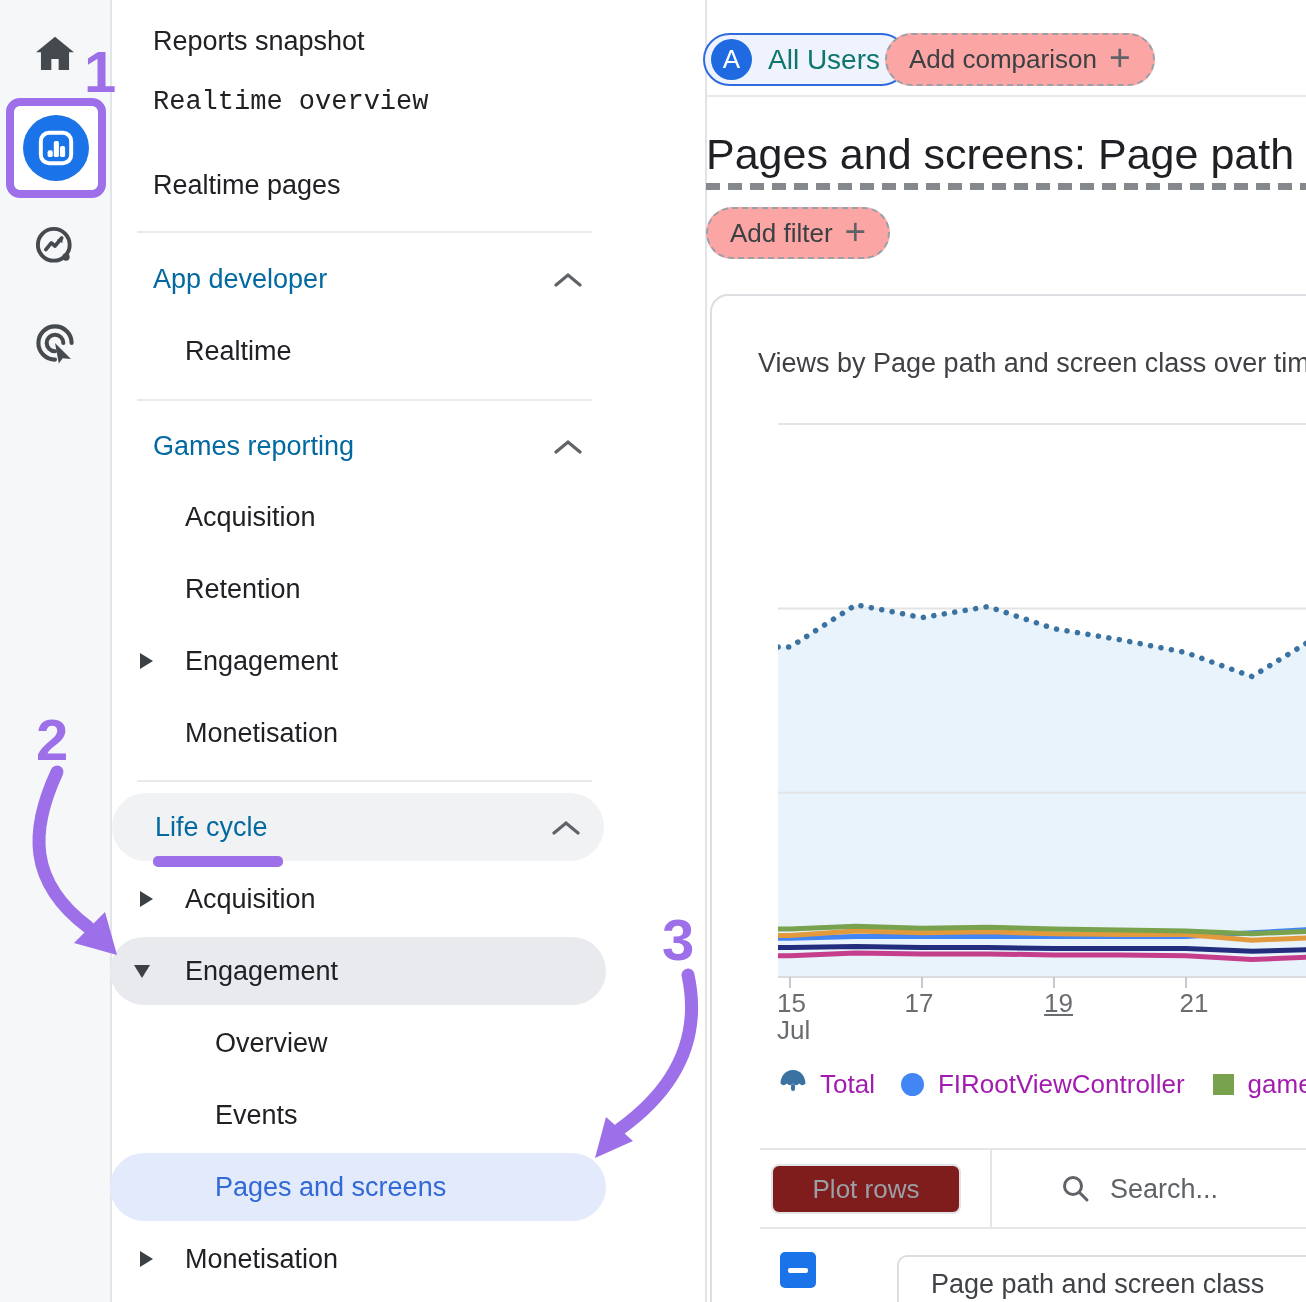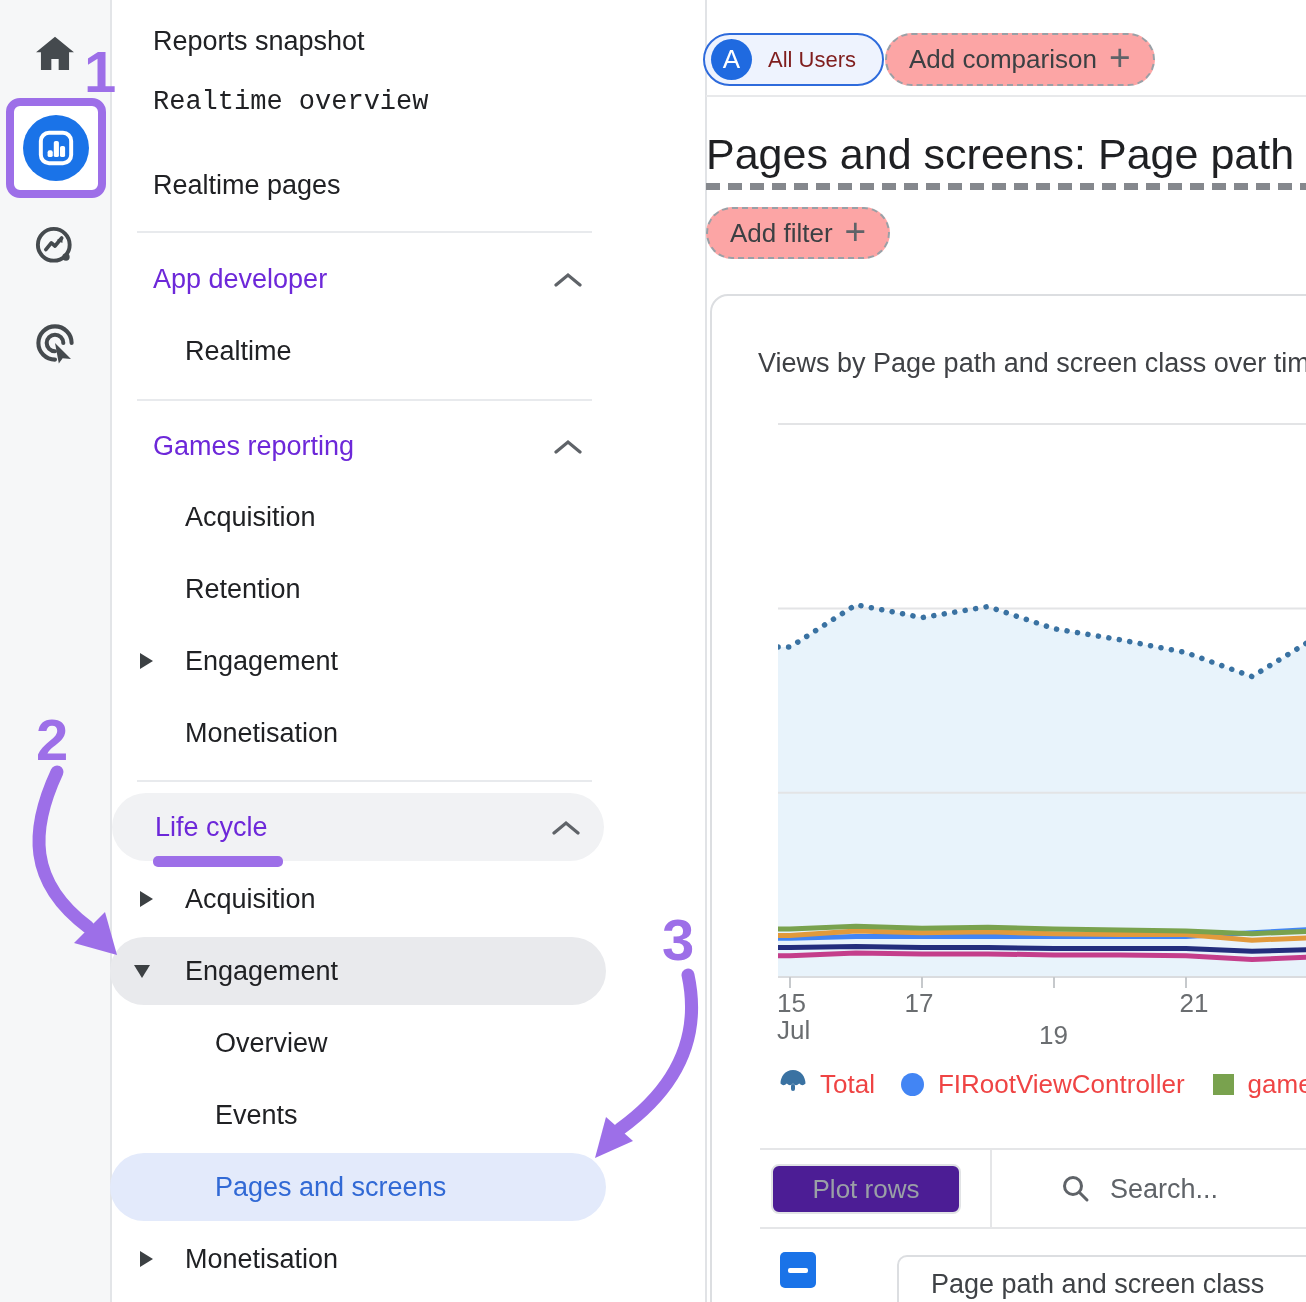--- a/index.html
+++ b/index.html
@@ -14,65 +14,65 @@
   #reports-box { left:6px; top:98px; width:100px; height:100px; border:8px solid var(--purple); border-radius:14px; background:#fff; }
   #reports-circle { left:23px; top:115px; width:66px; height:66px; border-radius:50%;
      display:flex; align-items:center; justify-content:center; }
   
   #sidebar { left:112px; top:0; width:593px; height:1302px; background:#fff; }
   .nav-row { position:absolute; left:110px; width:496px; height:68px; display:flex; align-items:center;
      font-size:27px; color:#202124; cursor:pointer; border-radius:34px; }
   .nav-row.lvl-top  { padding-left:43px; }
   .nav-row.lvl-child{ padding-left:75px; }
   .nav-row.lvl-grand{ padding-left:105px; }
-  .nav-row.section  { padding-left:43px; color:#6d28d9; }
+  .nav-row.section  { padding-left:43px; color:#0369a1; }
   .pill-gray  { background:#f1f2f4; }
   .pill-hover { background:#e9eaed; }
   .pill-blue  { background:#e3eafb; }
   .sel-blue   { color:#3169d5; font-weight:500; }
   .tri-right { position:absolute; left:30px; width:0; height:0;
      border-left:13px solid #3c4043; border-top:8px solid transparent; border-bottom:8px solid transparent; }
   .tri-down  { position:absolute; left:24px; width:0; height:0;
      border-top:13px solid #3c4043; border-left:8px solid transparent; border-right:8px solid transparent; }
   .chev { position:absolute; right:24px; top:50%; margin-top:-7px; }
   .nav-divider { position:absolute; left:137px; width:455px; height:2px; background:#e8eaed; }
   #lifecycle-underline { left:153px; top:856px; width:130px; height:11px; border-radius:5px; background:var(--purple); }
   
   #chip-all-users { left:703px; top:33px; height:53px; display:flex; align-items:center;
      background:#eef3fe; border:2px solid #2e6bdc; border-radius:27px; padding:0 26px 0 6px; cursor:pointer; }
   #chip-avatar { width:41px; height:41px; border-radius:50%; background:#1f6ae0; color:#fff;
      display:flex; align-items:center; justify-content:center; font-size:26px; margin-right:16px; }
-  #chip-all-users .lbl { font-size:22px; color:#7f1d1d; }
+  #chip-all-users .lbl { font-size:28px; color:#0f766e; }
   .dashed-chip { display:flex; align-items:center; gap:12px; border:2px dashed #9aa0a6; border-radius:27px;
      font-size:26px; color:#3c4043; cursor:pointer; background:#fca5a5; }
   #chip-add-comparison { left:885px; top:33px; height:53px; padding:0 22px; }
   #chip-add-filter { left:706px; top:207px; height:52px; padding:0 22px; }
   .plus { font-size:37px; font-weight:400; color:#5f6368; line-height:0; margin-top:-3px; }
   #header-divider { left:706px; top:95px; width:600px; height:2px; background:#e8e9eb; }
   #page-title { left:706px; top:130px; width:600px; height:54px; font-size:43px; color:#1f2023;
      white-space:nowrap; overflow:hidden; cursor:pointer; }
   #title-dashes { left:706px; top:183px; width:600px; height:7px;
      background:repeating-linear-gradient(to right,#85888d 0 14px,transparent 14px 22px); }
   
   #card { left:710px; top:294px; width:640px; height:1050px; background:#fff;
      border:2px solid #dcdee1; border-radius:18px; }
   #chart-title { left:758px; top:348px; width:548px; font-size:27px; color:#3f4145; white-space:nowrap; overflow:hidden; }
   #chart-svg { left:778px; top:415px; }
   .xlab { position:absolute; font-size:26px; color:#6a6d70; }
   
   #legend { left:778px; top:1064px; width:528px; height:40px; display:flex; align-items:center; overflow:hidden; }
   .leg-item { display:flex; align-items:center; flex:none; }
-  .leg-label { font-size:26px; color:#ef4444; white-space:nowrap; }
+  .leg-label { font-size:26px; color:#a21caf; white-space:nowrap; }
   #sw-blue { width:23px; height:23px; border-radius:50%; }
   #sw-green { width:21px; height:21px; }
   
   .h-div { position:absolute; left:760px; width:546px; height:2px; background:#e5e6e8; }
   #v-div { left:990px; top:1148px; width:2px; height:81px; background:#e5e6e8; }
   #plot-rows-btn { left:771px; top:1164px; width:190px; height:50px; border:2px solid #e1e3e5; border-radius:8px;
-     background:#4c1d95; font-size:26px; color:#9aa0a6; display:flex; align-items:center; justify-content:center; cursor:default; }
+     background:#7f1d1d; font-size:26px; color:#9aa0a6; display:flex; align-items:center; justify-content:center; cursor:default; }
   #search-wrap { left:1060px; top:1164px; width:246px; height:50px; display:flex; align-items:center; gap:18px; }
   #search-input { border:none; outline:none; font-size:27px; color:#3c4043; width:170px;
      font-family:"Liberation Sans","DejaVu Sans",sans-serif; }
   #search-input::placeholder { color:#5f6368; opacity:1; }
   #row-checkbox { left:780px; top:1252px; width:36px; height:36px; background:#1a73e8; border-radius:5px;
      display:flex; align-items:center; justify-content:center; cursor:pointer; }
   #row-checkbox .minus { width:20px; height:5px; background:#fff; border-radius:2px; }
   #dim-box { left:897px; top:1255px; width:420px; height:58px; border:2px solid #dcdee1; border-radius:10px;
      display:flex; align-items:center; padding-left:32px; font-size:27px; color:#3f4246;
      white-space:nowrap; overflow:hidden; cursor:pointer; background:#fff; }
@@ -230,21 +230,21 @@
     <polyline points="0,532.512 12,532.512 78,531.5905 144,532.512 210,532.512 276,533.4335 342,533.4335 408,533.4335 474,536.198 540,534.355" fill="none" stroke="#232d7d" stroke-width="5" stroke-linejoin="round" stroke-linecap="round"></polyline>
     <polyline points="0,523.297 12,523.297 78,521.454 144,521.454 210,521.454 276,521.454 342,521.454 408,521.454 474,517.768 540,514.082" fill="none" stroke="#4285f4" stroke-width="5" stroke-linejoin="round" stroke-linecap="round"></polyline>
     <polyline points="0,520.5325 12,520.5325 78,515.925 144,517.768 210,516.8465 276,518.6895 342,519.611 408,519.611 474,525.14 540,522.3755" fill="none" stroke="#e29a3c" stroke-width="5" stroke-linejoin="round" stroke-linecap="round"></polyline>
     <polyline points="0,514.082 12,514.082 78,511.3175 144,513.1605 210,512.239 276,514.082 342,515.0035 408,515.925 474,518.6895 540,515.925" fill="none" stroke="#79a24e" stroke-width="5" stroke-linejoin="round" stroke-linecap="round"></polyline>
     <polyline points="0,232.10299999999995 12,232.10299999999995 78,189.714 144,202.615 210,191.55700000000002 276,213.673 342,224.73099999999994 408,237.632 474,261.591 540,221.04499999999996" fill="none" stroke="#3a72a2" stroke-width="5.5" stroke-dasharray="0.1 10.5" stroke-linecap="round"></polyline>
   </svg>
 
 <div class="xlab" style="left:777px; top:988px;">15</div>
 <div class="xlab" style="left:777px; top:1015px;">Jul</div>
 <div class="xlab" style="left:902px; top:988px; width:34px; text-align:center;">17</div>
-<div class="xlab" style="left:1039px; top:1020px; width:34px; text-align:left;">19</div>
+<div class="xlab" style="left:1039px; top:988px; width:34px; text-align:right;text-decoration:underline;">19</div>
 <div class="xlab" style="left:1177px; top:988px; width:34px; text-align:center;">21</div>
 
 <div class="abs" id="legend">
   <span class="leg-item" style="margin-right:26px;">
     <svg id="sw-total" width="30" height="32" viewBox="0 0 30 32" style="margin-right:12px;">
       <path d="M15 2 C7 2 2.5 9 2.5 15.5 Q5.5 19 8.8 15.5 Q12 19 15 15.5 Q18 19 21.2 15.5 Q24.5 19 27.5 15.5 C27.5 9 23 2 15 2 Z" fill="#3a72a2"></path>
       <rect x="13" y="16" width="4" height="7" rx="2" fill="#3a72a2"></rect>
     </svg>
     <span class="leg-label">Total</span>
   </span>

